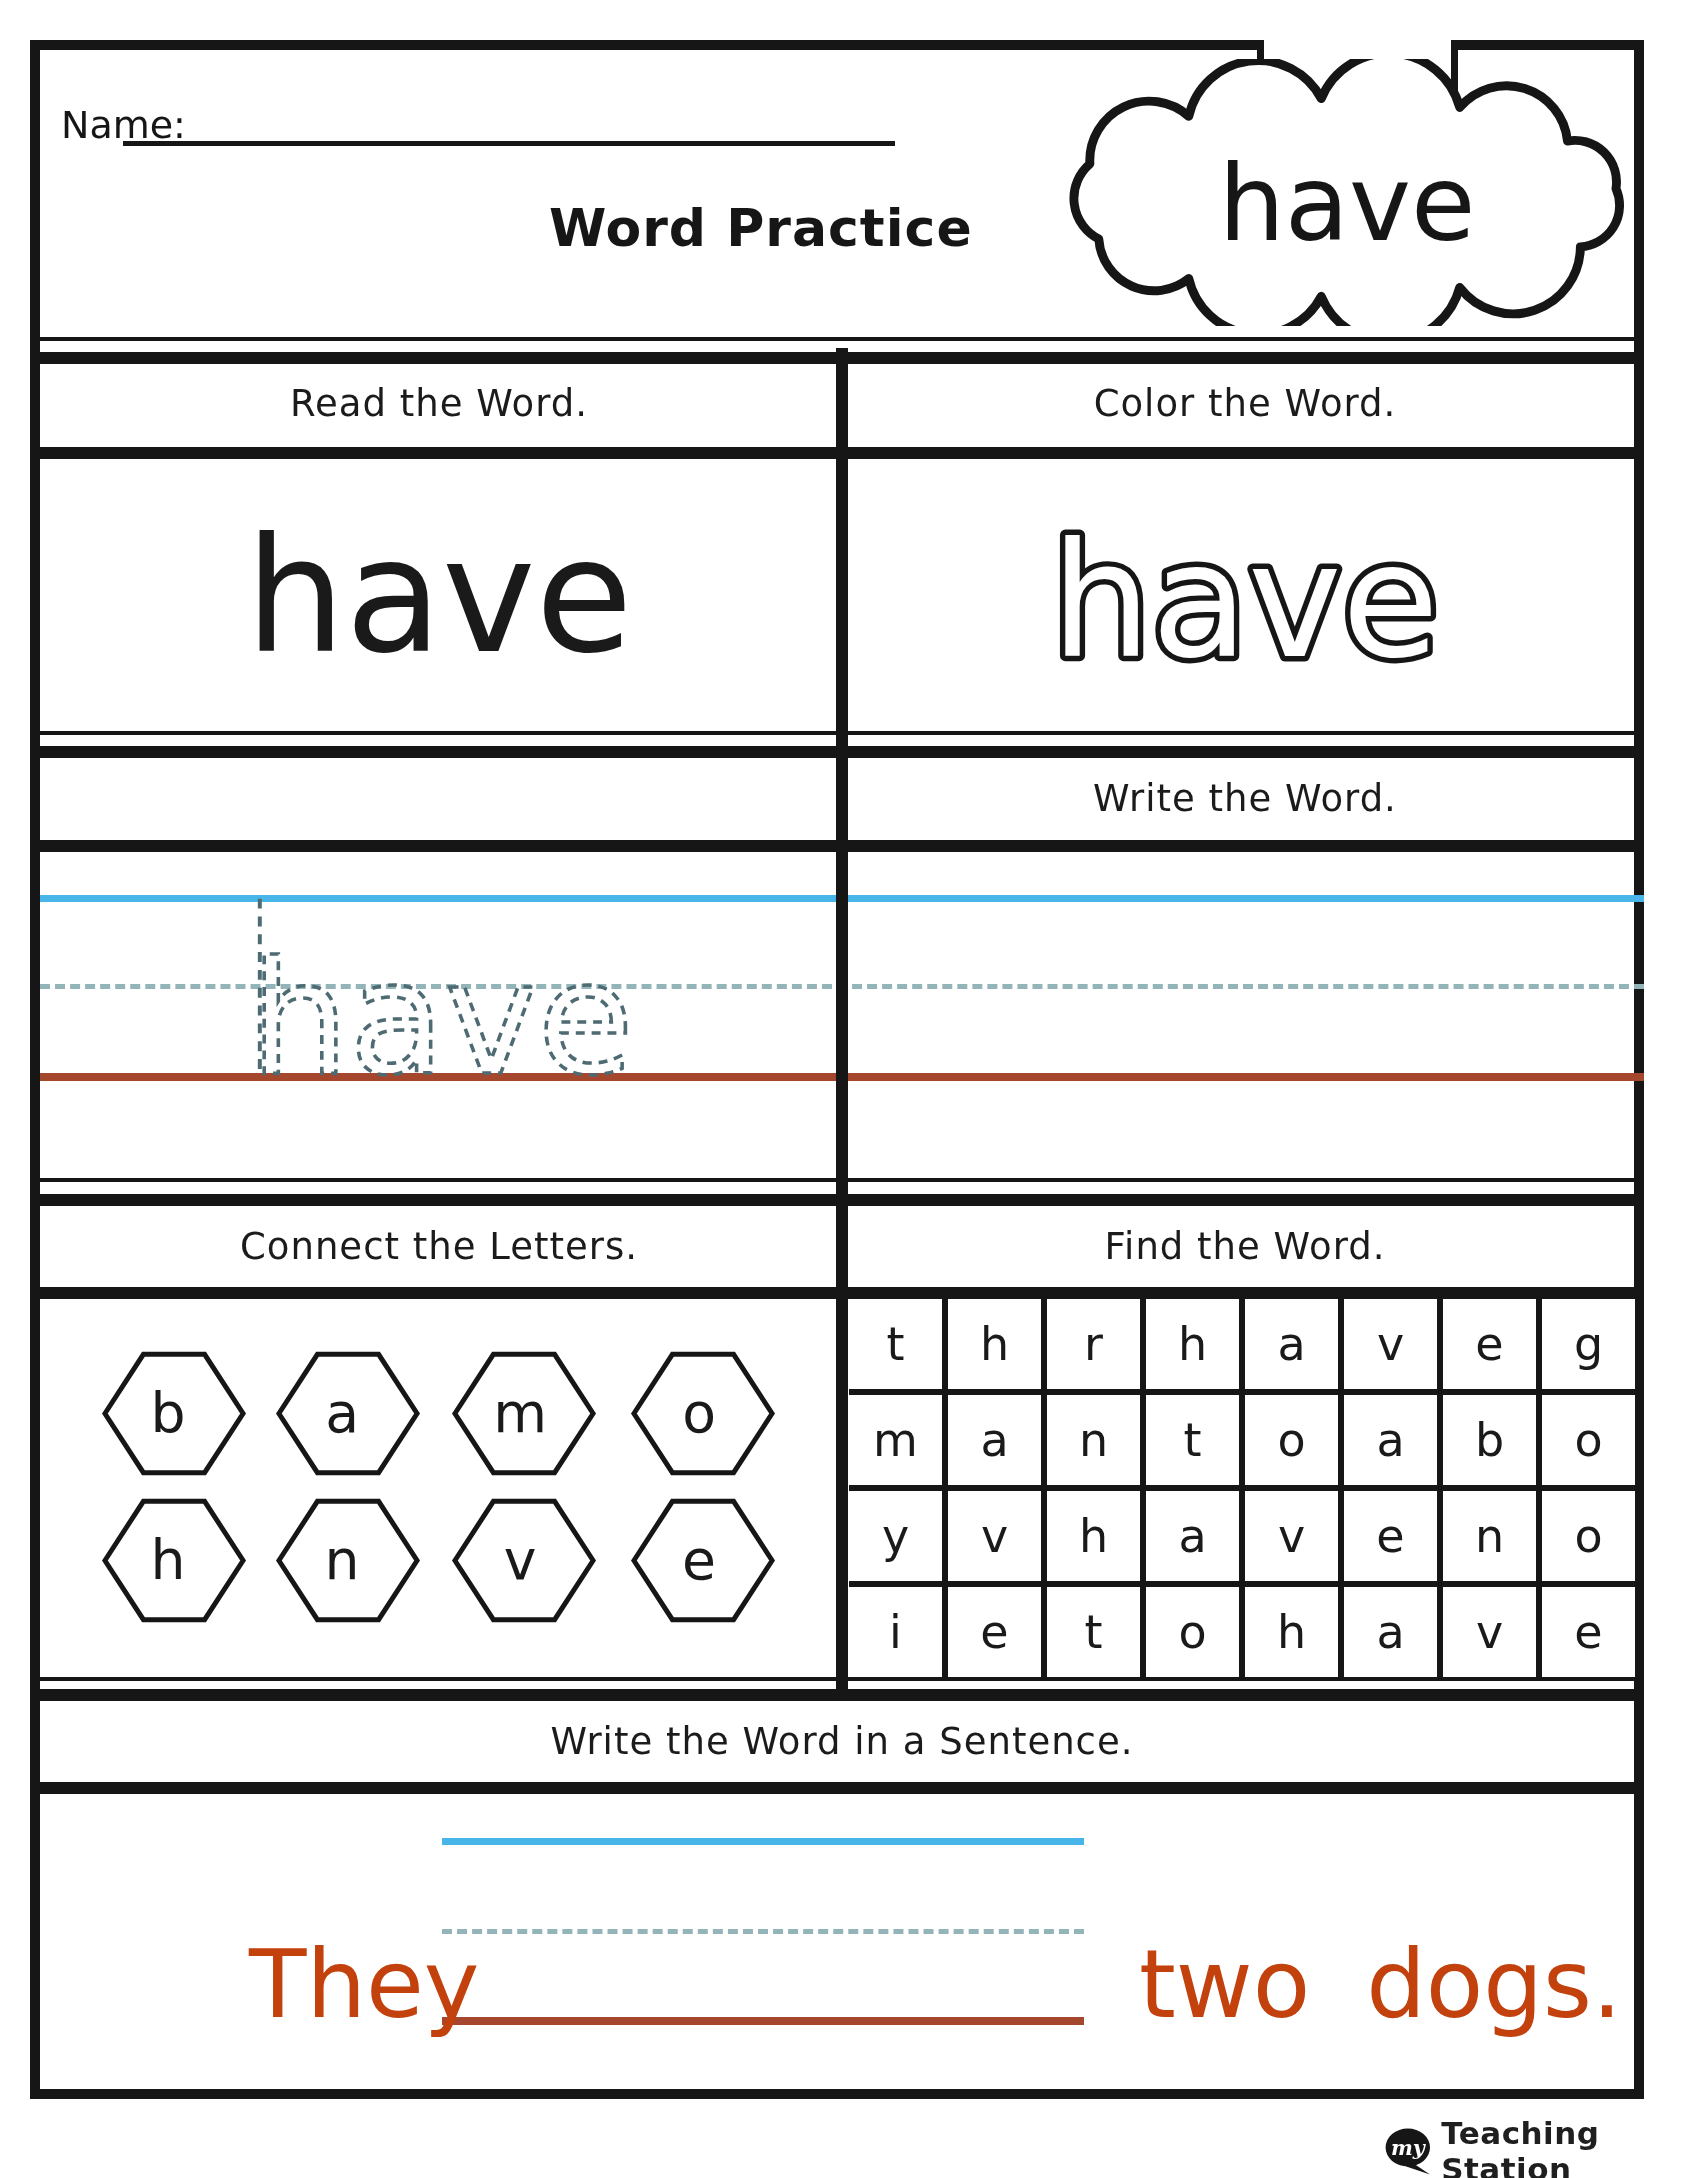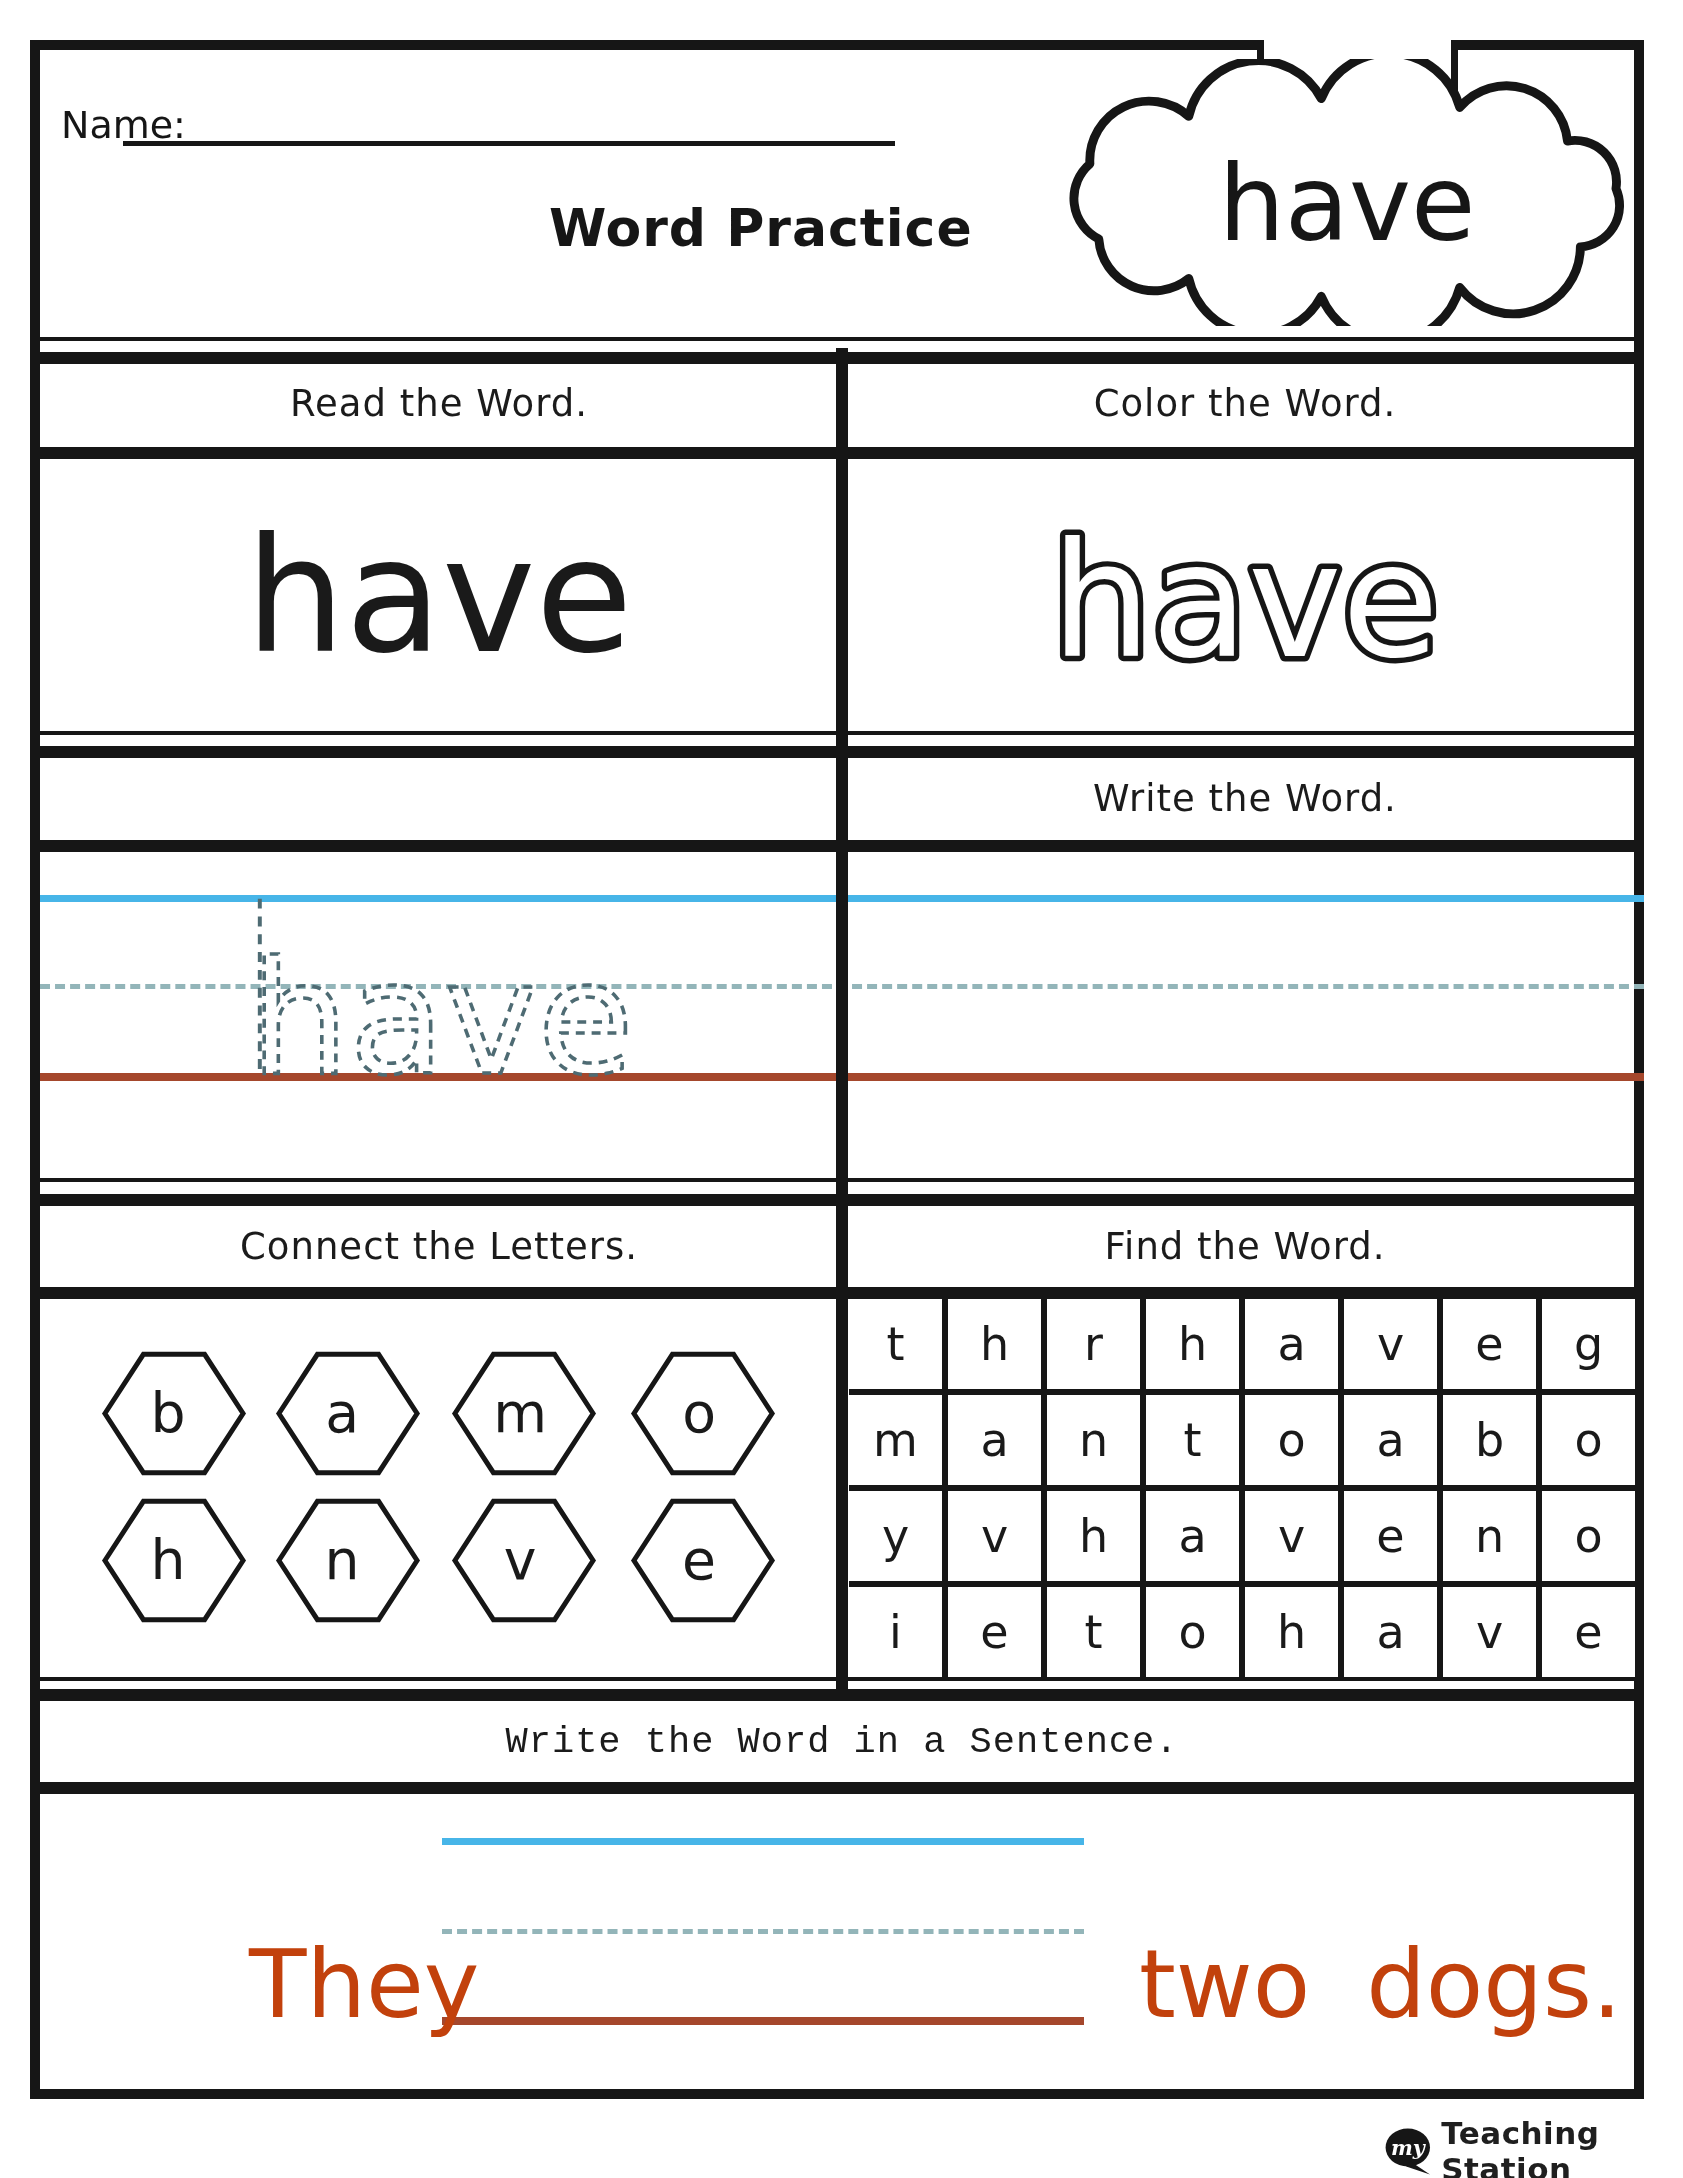--- a/index.html
+++ b/index.html
@@ -92,21 +92,21 @@
   <div class="hline thick" style="top:1287px;"></div>
   <div class="hline thin" style="top:1677px;"></div>
   <div class="hline thick" style="top:1689px;"></div>
   <div class="hline thick" style="top:1782px;"></div>
 
   <div class="band" style="left:847px;top:360px;width:796px;height:87px;">Color the Word.</div>
   <div class="band" style="left:40px;top:360px;width:798px;height:87px;">Read the Word.</div>
   <div class="band" style="left:847px;top:758px;width:796px;height:81px;">Write the Word.</div>
   <div class="band" style="left:40px;top:1206px;width:798px;height:81px;">Connect the Letters.</div>
   <div class="band" style="left:847px;top:1206px;width:796px;height:81px;">Find the Word.</div>
-  <div class="band" style="left:40px;top:1701px;width:1604px;height:81px;font-family:Liberation Mono, monospace;">Write the Word in a Sentence.</div>
+  <div class="band" style="left:40px;top:1701px;width:1604px;height:81px;">Write the Word in a Sentence.</div>
 
   <div class="word-solid">have</div>
 
   <svg class="svg-abs" style="left:847px;top:462px;" width="796" height="267" viewBox="0 0 804 270">
     <text x="402" y="196" text-anchor="middle" font-size="160" font-weight="500" fill="#ffffff" stroke="#161616" stroke-width="11" paint-order="stroke" stroke-linejoin="round">have</text>
   </svg>
 
   <div class="line-blue" style="left:40px;top:895px;width:1604px;"></div>
   <div class="line-dashed" style="left:40px;top:984px;width:1604px;"></div>
   <div class="line-brown" style="left:40px;top:1073px;width:1604px;"></div>

